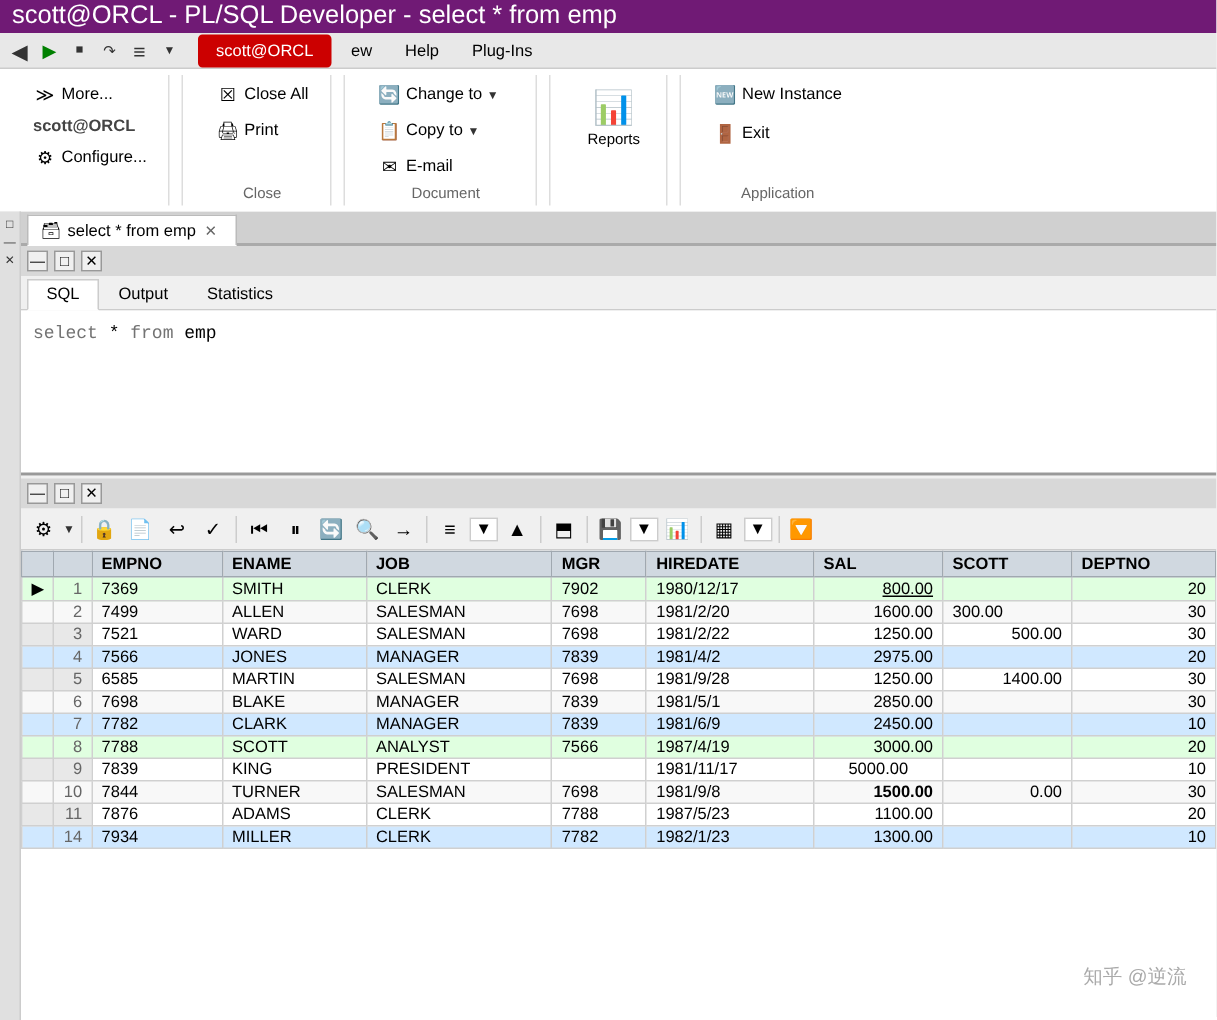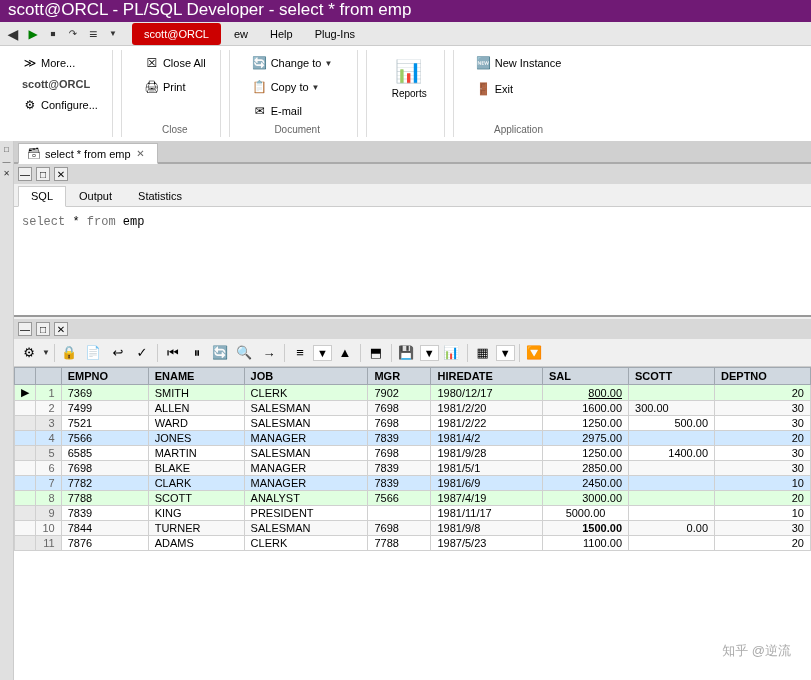--- a/index.html
+++ b/index.html
@@ -729,20 +729,32 @@
     <td class="row-num-col">11</td>
     <td>7876</td>
     <td>ADAMS</td>
     <td>CLERK</td>
     <td>7788</td>
     <td>1987/5/23</td>
     <td style="text-align:right;">1100.00</td>
     <td style="text-align:right;"></td>
     <td style="text-align:right;">20</td>
   </tr>
+            <tr class="highlighted">
+    <td class="row-indicator"></td>
+    <td class="row-num-col">14</td>
+    <td>7934</td>
+    <td>MILLER</td>
+    <td>CLERK</td>
+    <td>7782</td>
+    <td>1982/1/23</td>
+    <td style="text-align:right;">1300.00</td>
+    <td style="text-align:right;"></td>
+    <td style="text-align:right;">10</td>
+  </tr>
           </tbody>
       </table>
     </div>
 
   </div>
 </div>
 
 <div class="watermark">知乎 @逆流</div>
 
 </body></html>

